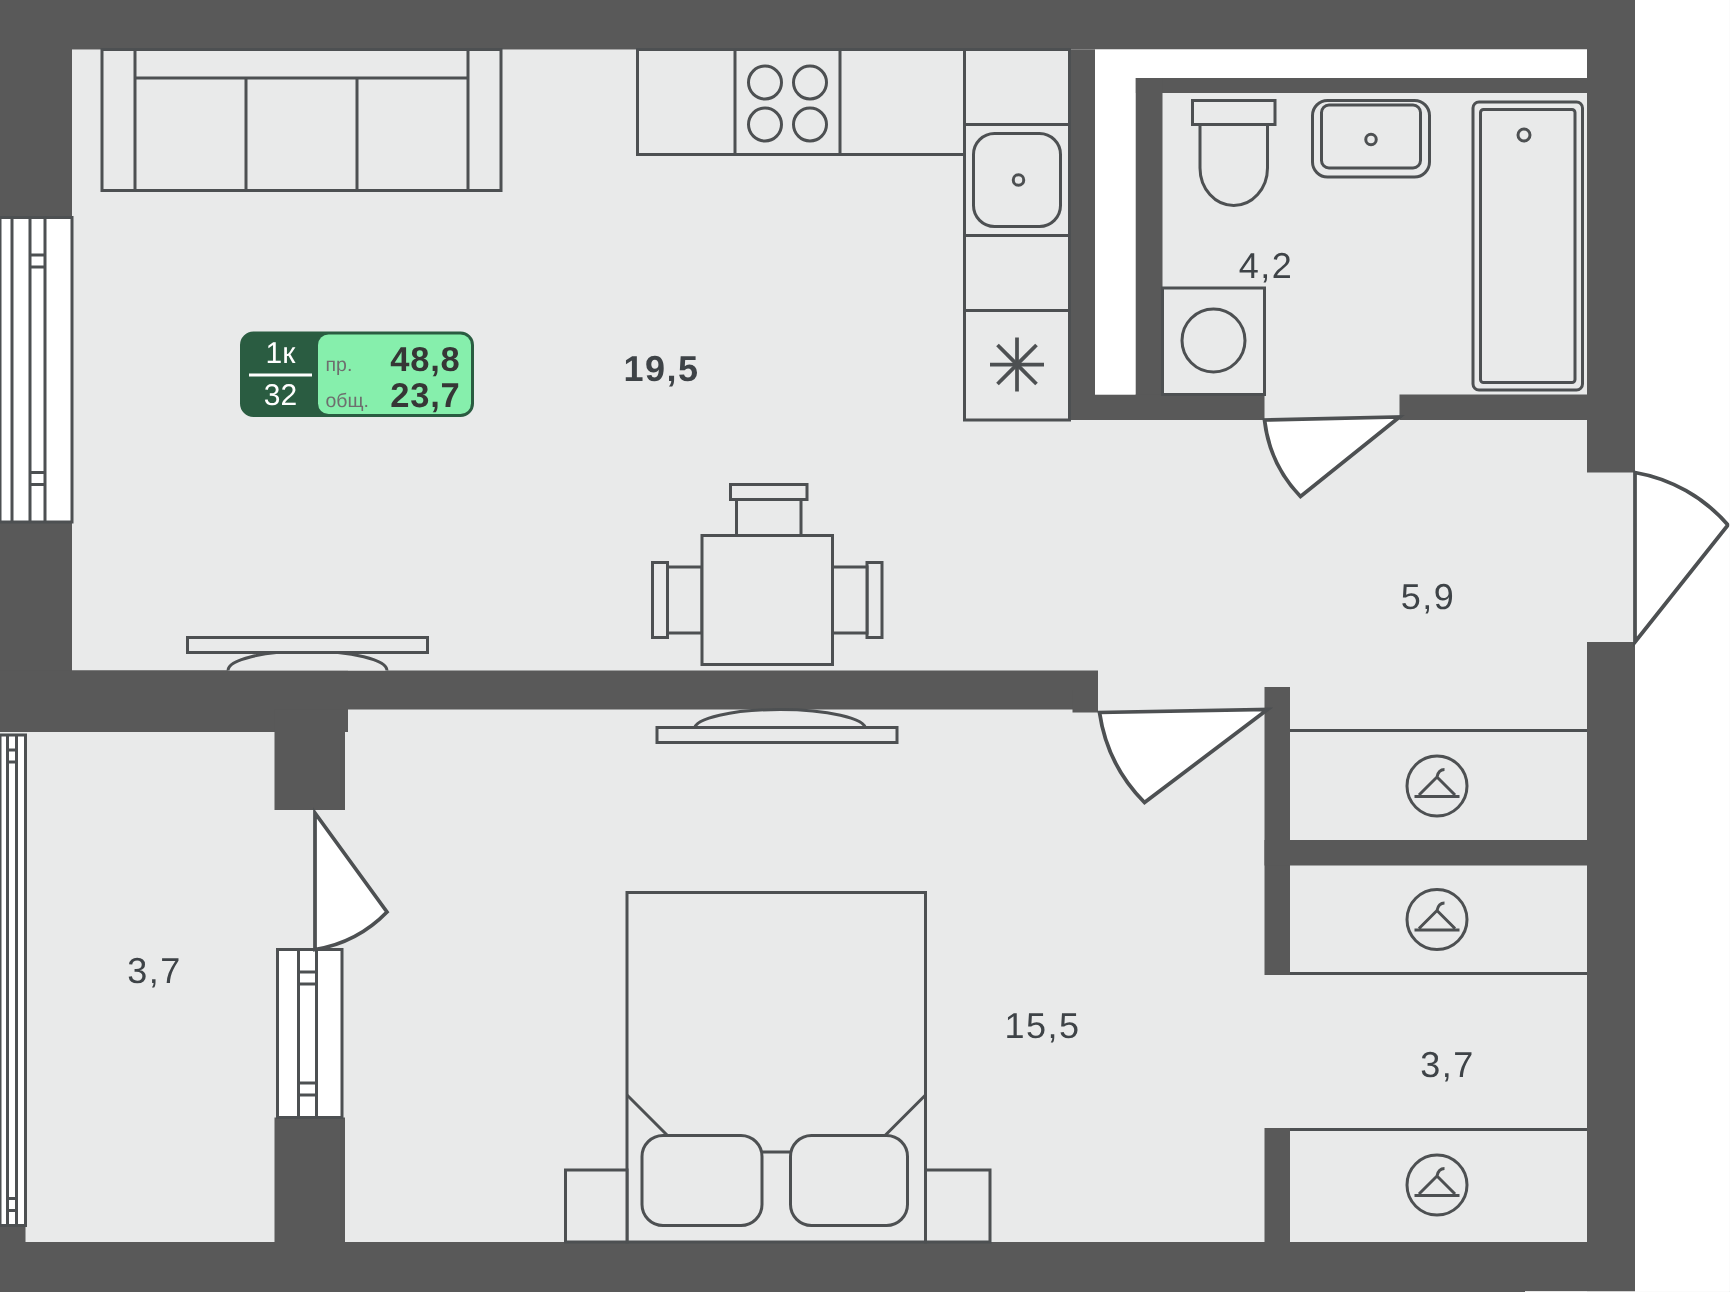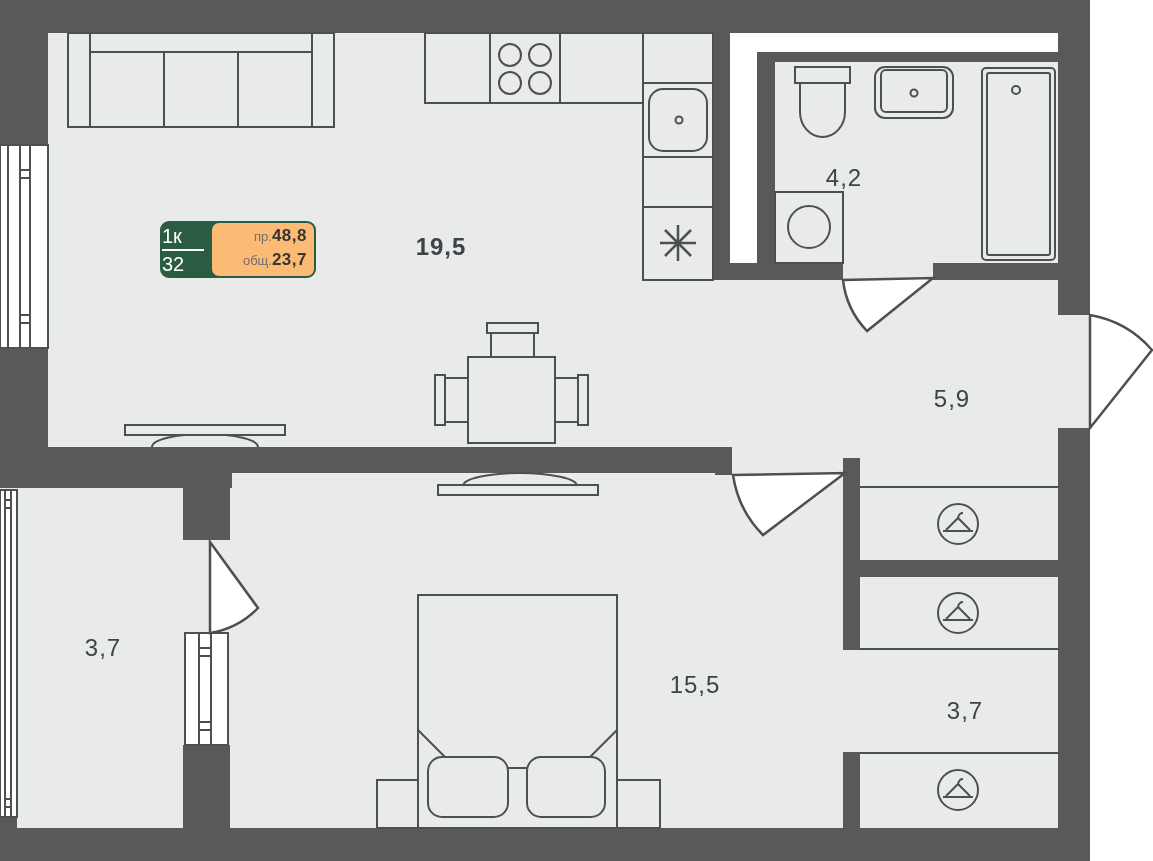--- a/index.html
+++ b/index.html
@@ -27,36 +27,35 @@
     width:156px;height:57px;
     background:#2A5C41;
     border:2px solid #2A5C41;
     border-radius:9px;
     box-sizing:border-box;
     display:flex;
   }
   .badge-left{
     width:50px;
     display:flex;flex-direction:column;
-    justify-content:center;
+    align-items:center;justify-content:center;
     color:#ffffff;
   }
   .badge-left .bl-row{font-size:20px;line-height:24px;}
   .badge-divider{width:42px;border-top:2px solid #ffffff;margin:1px 0;}
   .badge-right{
     flex:1;
-    background:#fdba74;
+    background:#86efac;
     border-radius:7px;
     display:flex;flex-direction:column;justify-content:center;
     padding:2px 7px 2px 5px;
-    align-items:flex-end;
   }
   .br-row{display:flex;align-items:baseline;justify-content:space-between;height:24px;}
   .br-label{font-size:13px;color:#6e6e6e;}
-  .br-value{font-size:17px;font-weight:bold;color:#363636;letter-spacing:.5px;}
+  .br-value{font-size:23px;font-weight:bold;color:#363636;letter-spacing:.5px;}
 </style>
 </head>
 <body>
 
 <div id="plan">
 
 <svg width="1153" height="861" viewBox="0 0 1153 861">
 
   <rect x="0" y="33" width="1090" height="795" fill="#e9eaea"></rect>
 

